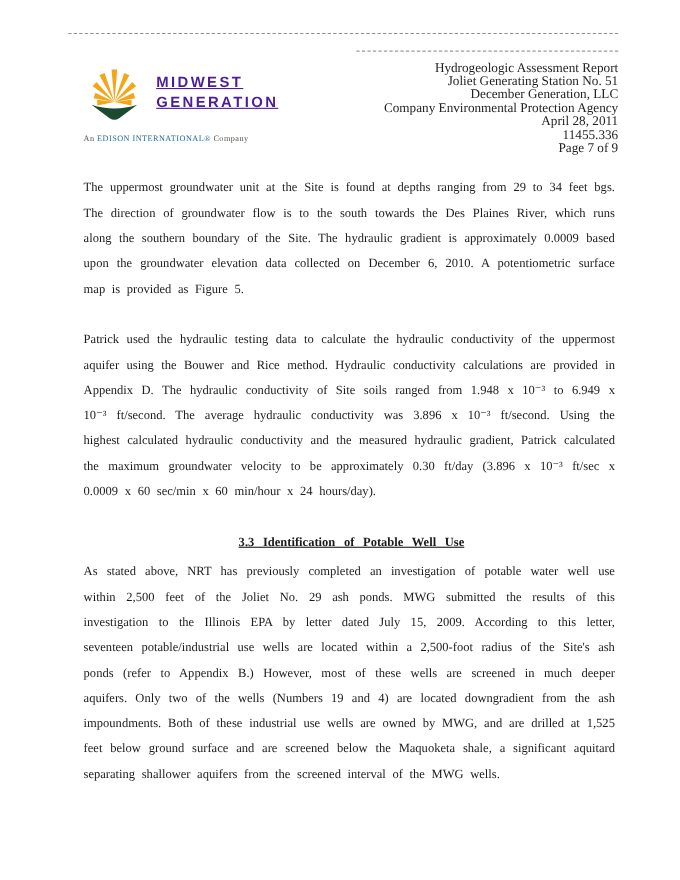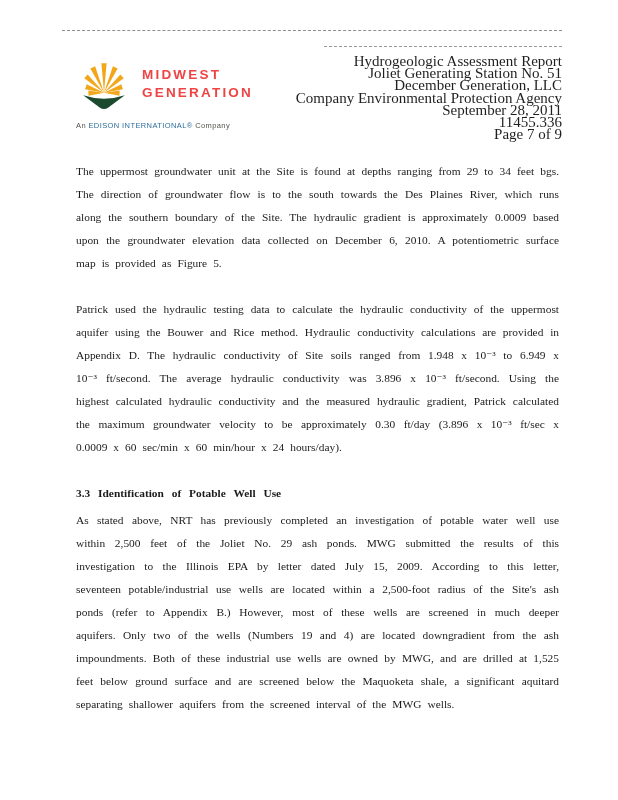--- a/index.html
+++ b/index.html
@@ -49,62 +49,64 @@
     width: 56px;
     height: 52px;
   }
   .logo-name {
     display: flex;
     flex-direction: column;
     font-family: "Liberation Sans", "DejaVu Sans", sans-serif;
     font-size: 13.5px;
     font-weight: 600;
     letter-spacing: 2.2px;
-    color: #ef4444;
+    color: #4c1d95;
     line-height: 1.3;
+    text-decoration: underline;
   }
   .tagline {
     margin-top: 11px;
-    font-family: Liberation Sans, sans-serif;
+    font-family: Liberation Serif, serif;
     font-size: 7.5px;
     letter-spacing: 0.4px;
     color: #55544c;
     white-space: nowrap;
   }
   .tagline .brand {
     color: #2e6e9e;
   }
   .meta {
     position: absolute;
     top: 55px;
     right: 56px;
     text-align: right;
-    font-size: 15px;
+    font-size: 12px;
     line-height: 12.2px;
     color: #1f1f1f;
   }
   .body {
     position: absolute;
     top: 160px;
     left: 76px;
     width: 487px;
     font-size: 11.4px;
     line-height: 23px;
     text-align: justify;
     word-spacing: 3.2px;
   }
   .body p {
     margin: 0 4px 23px 0;
   }
   .section-heading {
     font-size: 11.4px;
     font-weight: bold;
+    text-decoration: underline;
     word-spacing: 5px;
     margin: 0 0 4px 0;
-    text-align: left;
+    text-align: center;
   }
 </style>
 </head>
 <body>
 
 <div class="page">
 
   <div class="dash top-dash"></div>
   <div class="dash meta-dash"></div>
 
@@ -132,21 +134,21 @@
       </span>
     </div>
     <div class="tagline"><span>An </span><span class="brand">EDISON INTERNATIONAL®</span><span> Company</span></div>
   </div>
 
   <div class="meta">
     <div>Hydrogeologic Assessment Report</div>
     <div>Joliet Generating Station No. 51</div>
     <div>December Generation, LLC</div>
     <div>Company Environmental Protection Agency</div>
-    <div>September 28, 2011</div>
+    <div>April 28, 2011</div>
     <div>11455.336</div>
     <div>Page 7 of 9</div>
   </div>
 
   <div class="body">
     <p>The uppermost groundwater unit at the Site is found at depths ranging from 29 to 34 feet bgs. The direction of groundwater flow is to the south towards the Des Plaines River, which runs along the southern boundary of the Site. The hydraulic gradient is approximately 0.0009 based upon the groundwater elevation data collected on December 6, 2010. A potentiometric surface map is provided as Figure 5.</p>
     <p>Patrick used the hydraulic testing data to calculate the hydraulic conductivity of the uppermost aquifer using the Bouwer and Rice method. Hydraulic conductivity calculations are provided in Appendix D. The hydraulic conductivity of Site soils ranged from 1.948 x 10⁻³ to 6.949 x 10⁻³ ft/second. The average hydraulic conductivity was 3.896 x 10⁻³ ft/second. Using the highest calculated hydraulic conductivity and the measured hydraulic gradient, Patrick calculated the maximum groundwater velocity to be approximately 0.30 ft/day (3.896 x 10⁻³ ft/sec x 0.0009 x 60 sec/min x 60 min/hour x 24 hours/day).</p>
     <h3 class="section-heading">3.3 Identification of Potable Well Use</h3>
     <p>As stated above, NRT has previously completed an investigation of potable water well use within 2,500 feet of the Joliet No. 29 ash ponds. MWG submitted the results of this investigation to the Illinois EPA by letter dated July 15, 2009. According to this letter, seventeen potable/industrial use wells are located within a 2,500-foot radius of the Site's ash ponds (refer to Appendix B.) However, most of these wells are screened in much deeper aquifers. Only two of the wells (Numbers 19 and 4) are located downgradient from the ash impoundments. Both of these industrial use wells are owned by MWG, and are drilled at 1,525 feet below ground surface and are screened below the Maquoketa shale, a significant aquitard separating shallower aquifers from the screened interval of the MWG wells.</p>
   </div>

